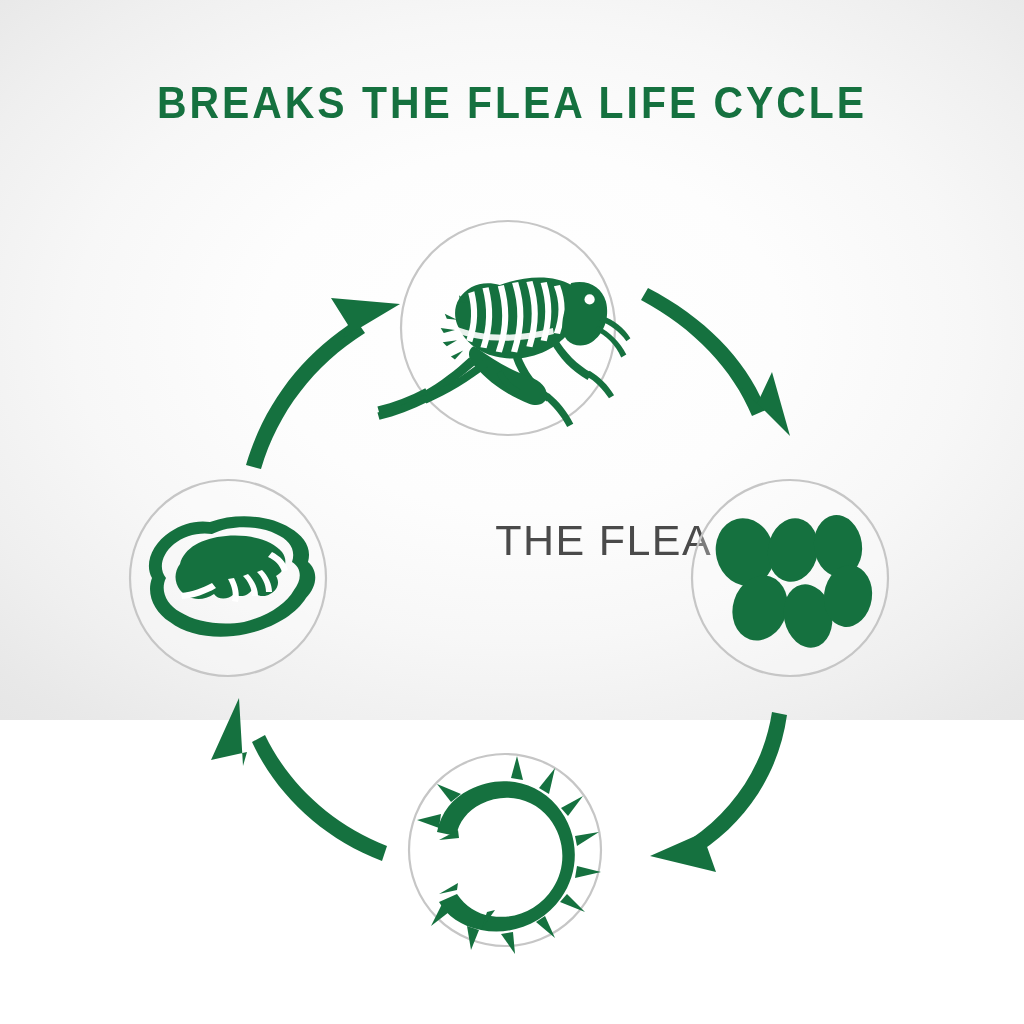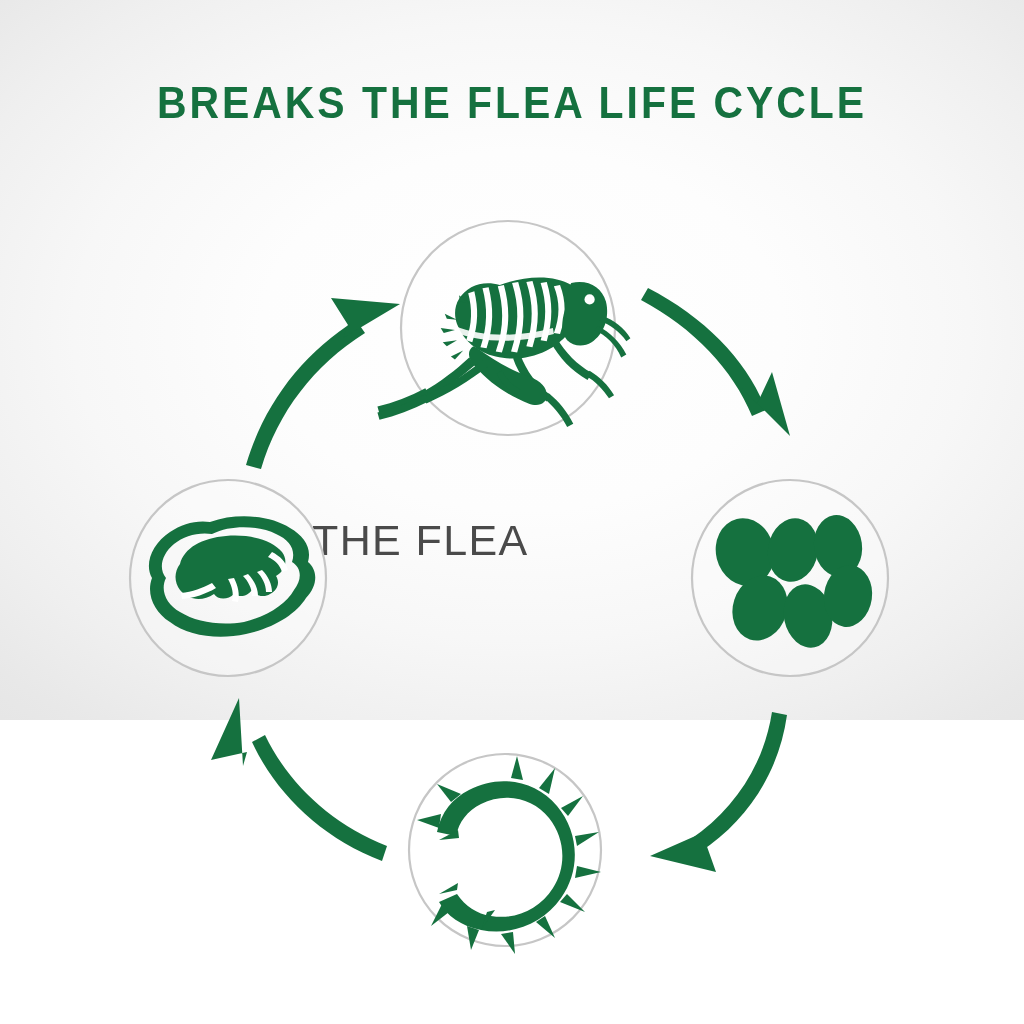--- a/index.html
+++ b/index.html
@@ -46,21 +46,21 @@
     transform: scaleX(0.93);
     transform-origin: 50% 50%;
   }
 
   
   #center-label {
     position: absolute;
     left: 312px;
     top: 512px;
     width: 400px;
-    text-align: left;
+    text-align: right;
     color: #4a4a4a;
     font-size: 43px;
     line-height: 1.32;
     letter-spacing: 1.4px;
     font-weight: normal;
   }
   #center-label .line { display: block; }
 
   
   #stage {

